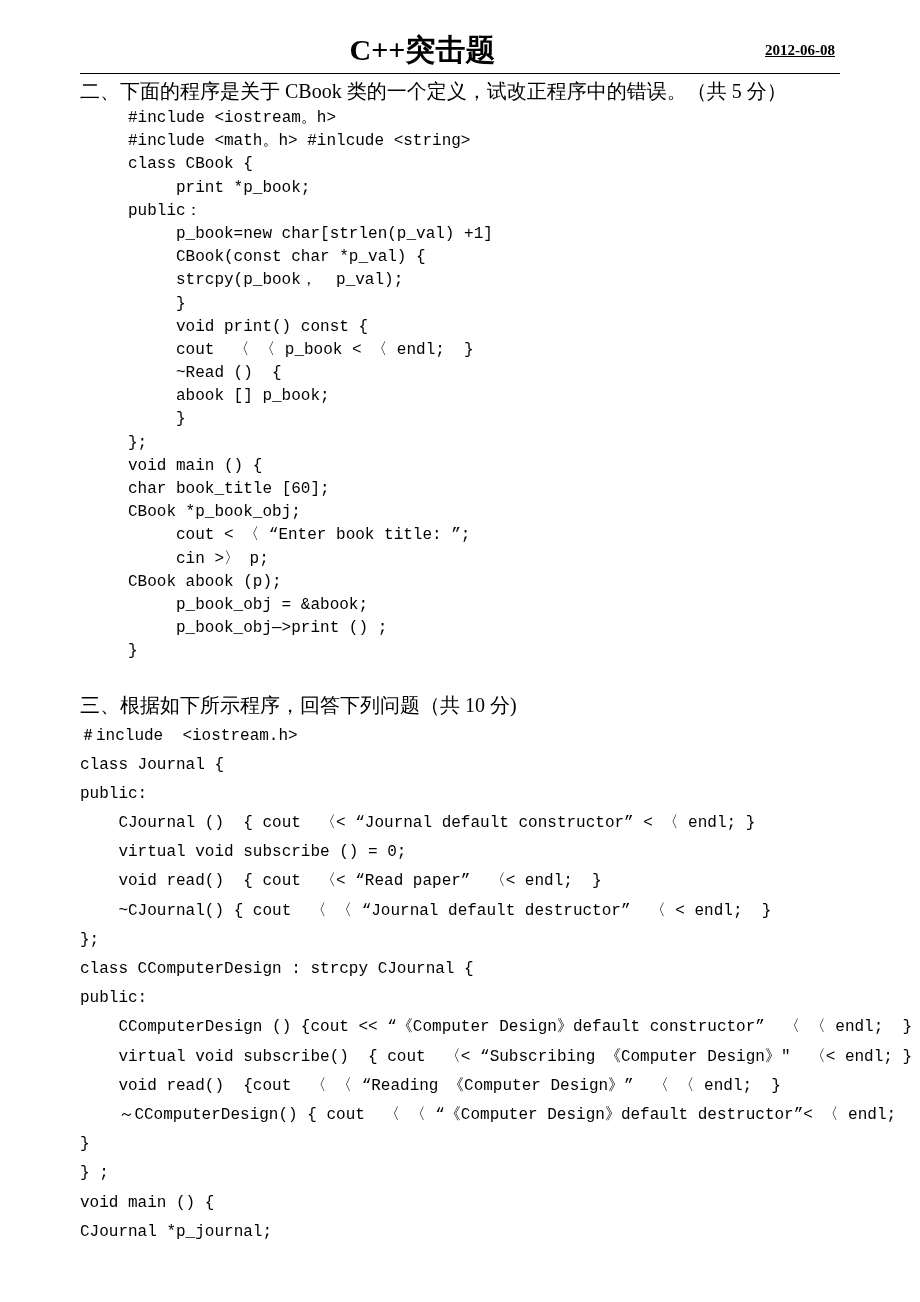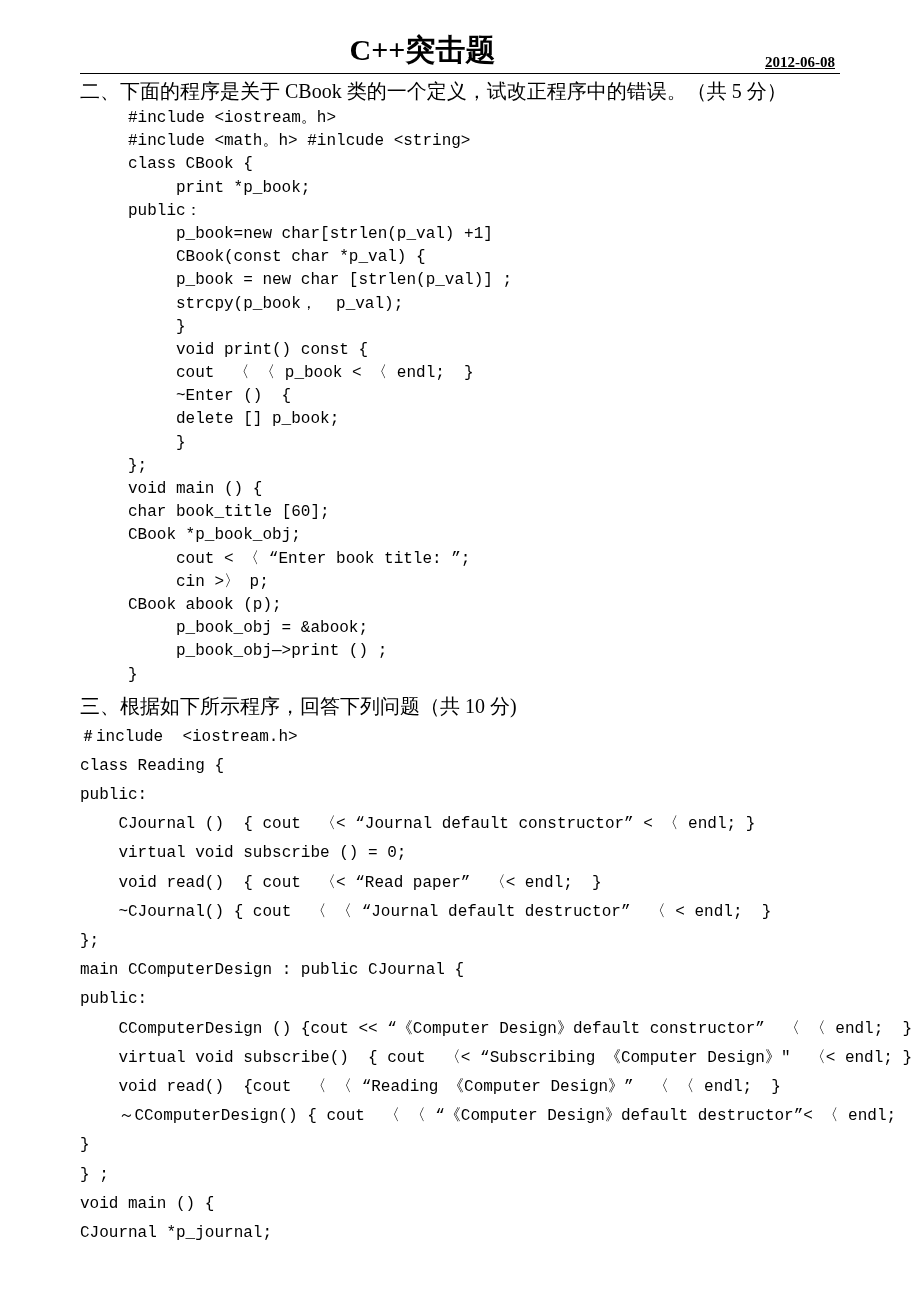--- a/index.html
+++ b/index.html
@@ -8,21 +8,21 @@
     background: #fff;
     font-family: "SimSun", "宋体", serif;
     color: #000;
     width: 920px;
   }
   .page {
     padding: 30px 80px 40px 80px;
   }
   .header-row {
     display: flex;
-    align-items: flex-end;
+    align-items: center;
     border-bottom: 1.5px solid #000;
     padding-bottom: 2px;
   }
   .title {
     flex: 1;
     text-align: center;
     font-family: "Times New Roman", "SimHei", serif;
     font-weight: bold;
     font-size: 30px;
   }
@@ -69,52 +69,51 @@
   <div class="section-heading">二、下面的程序是关于 CBook 类的一个定义，试改正程序中的错误。（共 5 分）</div>
 
   <div>
     <div class="code-block indent1">#include &lt;iostream。h&gt;</div>
     <div class="code-block indent1">#include &lt;math。h&gt; #inlcude &lt;string&gt;</div>
     <div class="code-block indent1">class CBook {</div>
     <div class="code-block indent2">print *p_book;</div>
     <div class="code-block indent1">public：</div>
     <div class="code-block indent2">p_book=new char[strlen(p_val) +1]</div>
     <div class="code-block indent2">CBook(const char *p_val) {</div>
-    <div class="code-block indent2">p_book = new char [strlen(p_val)] ;</div>
     <div class="code-block indent2">strcpy(p_book，  p_val);</div>
     <div class="code-block indent2">}</div>
     <div class="code-block indent2">void print() const {</div>
     <div class="code-block indent2">cout  〈 〈 p_book &lt; 〈 endl;  }</div>
-    <div class="code-block indent2">~Enter ()  {</div>
-    <div class="code-block indent2">delete [] p_book;</div>
+    <div class="code-block indent2">~Read ()  {</div>
+    <div class="code-block indent2">abook [] p_book;</div>
     <div class="code-block indent2">}</div>
     <div class="code-block indent1">};</div>
     <div class="code-block indent1">void main () {</div>
     <div class="code-block indent1">char book_title [60];</div>
     <div class="code-block indent1">CBook *p_book_obj;</div>
     <div class="code-block indent2">cout &lt; 〈 “Enter book title: ”;</div>
     <div class="code-block indent2">cin &gt;〉 p;</div>
     <div class="code-block indent1">CBook abook (p);</div>
     <div class="code-block indent2">p_book_obj = &amp;abook;</div>
     <div class="code-block indent2">p_book_obj—&gt;print () ;</div>
     <div class="code-block indent1">}</div>
   </div>
 
-  <div class="section-heading" style="margin-top:6px;">三、根据如下所示程序，回答下列问题（共 10 分)</div>
+  <div class="section-heading" style="margin-top:28px;">三、根据如下所示程序，回答下列问题（共 10 分)</div>
 
   <div>
     <div class="code-block-3">＃include  &lt;iostream.h&gt;</div>
-    <div class="code-block-3">class Reading {</div>
+    <div class="code-block-3">class Journal {</div>
     <div class="code-block-3">public:</div>
     <div class="code-block-3">    CJournal ()  { cout  〈&lt; “Journal default constructor” &lt; 〈 endl; }</div>
     <div class="code-block-3">    virtual void subscribe () = 0;</div>
     <div class="code-block-3">    void read()  { cout  〈&lt; “Read paper”  〈&lt; endl;  }</div>
     <div class="code-block-3">    ~CJournal() { cout  〈 〈 “Journal default destructor”  〈 &lt; endl;  }</div>
     <div class="code-block-3">};</div>
-    <div class="code-block-3">main CComputerDesign : public CJournal {</div>
+    <div class="code-block-3">class CComputerDesign : strcpy CJournal {</div>
     <div class="code-block-3">public:</div>
     <div class="code-block-3">    CComputerDesign () {cout &lt;&lt; “《Computer Design》default constructor”  〈 〈 endl;  }</div>
     <div class="code-block-3">    virtual void subscribe()  { cout  〈&lt; “Subscribing 《Computer Design》"  〈&lt; endl; }</div>
     <div class="code-block-3">    void read()  {cout  〈 〈 “Reading 《Computer Design》”  〈 〈 endl;  }</div>
     <div class="code-block-3">    ～CComputerDesign() { cout  〈 〈 “《Computer Design》default destructor”&lt; 〈 endl;</div>
     <div class="code-block-3">}</div>
     <div class="code-block-3">} ;</div>
     <div class="code-block-3">void main () {</div>
     <div class="code-block-3">CJournal *p_journal;</div>
 

